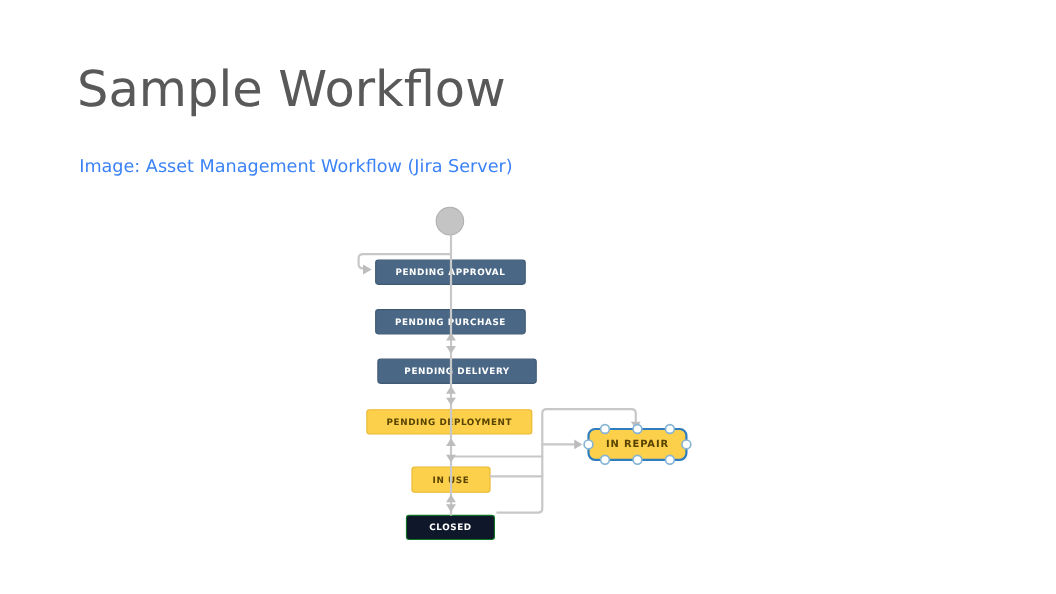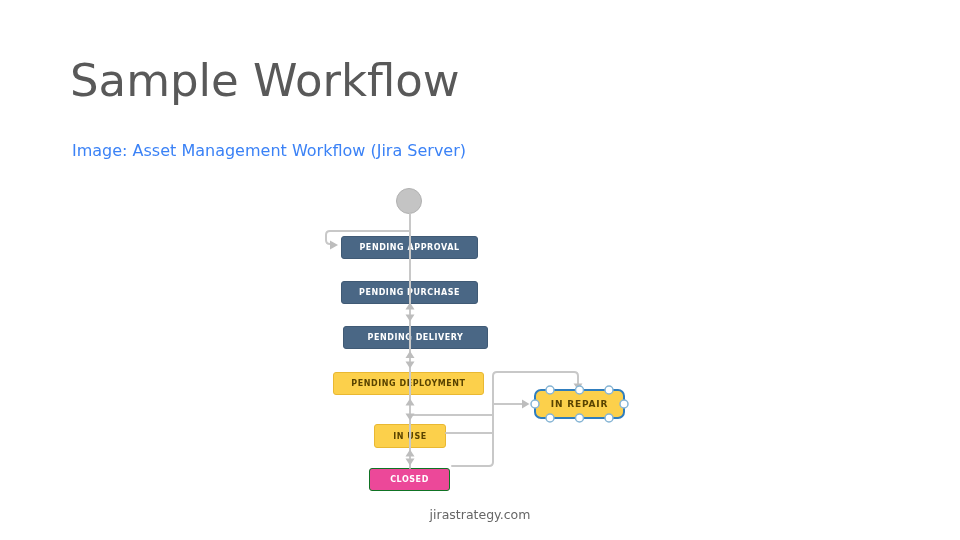--- a/index.html
+++ b/index.html
@@ -21,21 +21,21 @@
   }
   
   .node{
     position:absolute;z-index:2;box-sizing:border-box;
     display:flex;align-items:center;justify-content:center;
     border-radius:3px;font-weight:bold;font-size:8px;letter-spacing:.55px;
     white-space:nowrap;
   }
   .node.blue{background:#4a6785;border:1px solid #405a75;color:#ffffff;}
   .node.yellow{background:#fcd04b;border:1px solid #e9b832;color:#594300;}
-  .node.green{background:#ec4899;border:1px solid #0f7324;color:#ffffff;}
+  .node.green{background:#0f172a;border:1px solid #0f7324;color:#ffffff;}
   .node.selected{
     border:2px solid #2f7dbe;border-radius:7px;font-size:9px;letter-spacing:.8px;
   }
   #node-approval   {left:341px;top:236px;width:137px;height:23px;}
   #node-purchase   {left:341px;top:281px;width:137px;height:23px;}
   #node-delivery   {left:343px;top:326px;width:145px;height:23px;}
   #node-deployment {left:333px;top:372px;width:151px;height:23px;}
   #node-inrepair   {left:534px;top:389px;width:91px; height:30px;}
   #node-inuse      {left:374px;top:424px;width:72px; height:24px;}
   #node-closed     {left:369px;top:468px;width:81px; height:23px;}
@@ -111,15 +111,14 @@
       <circle cx="579.5" cy="390" r="4"></circle>
       <circle cx="609" cy="390" r="4"></circle>
       <circle cx="550" cy="418" r="4"></circle>
       <circle cx="579.5" cy="418" r="4"></circle>
       <circle cx="609" cy="418" r="4"></circle>
       <circle cx="535" cy="404" r="4"></circle>
       <circle cx="624" cy="404" r="4"></circle>
     </g>
   </svg>
 
-  <div class="slide-footer">jirastrategy.com</div>
 
 </div>
 
 </body></html>

